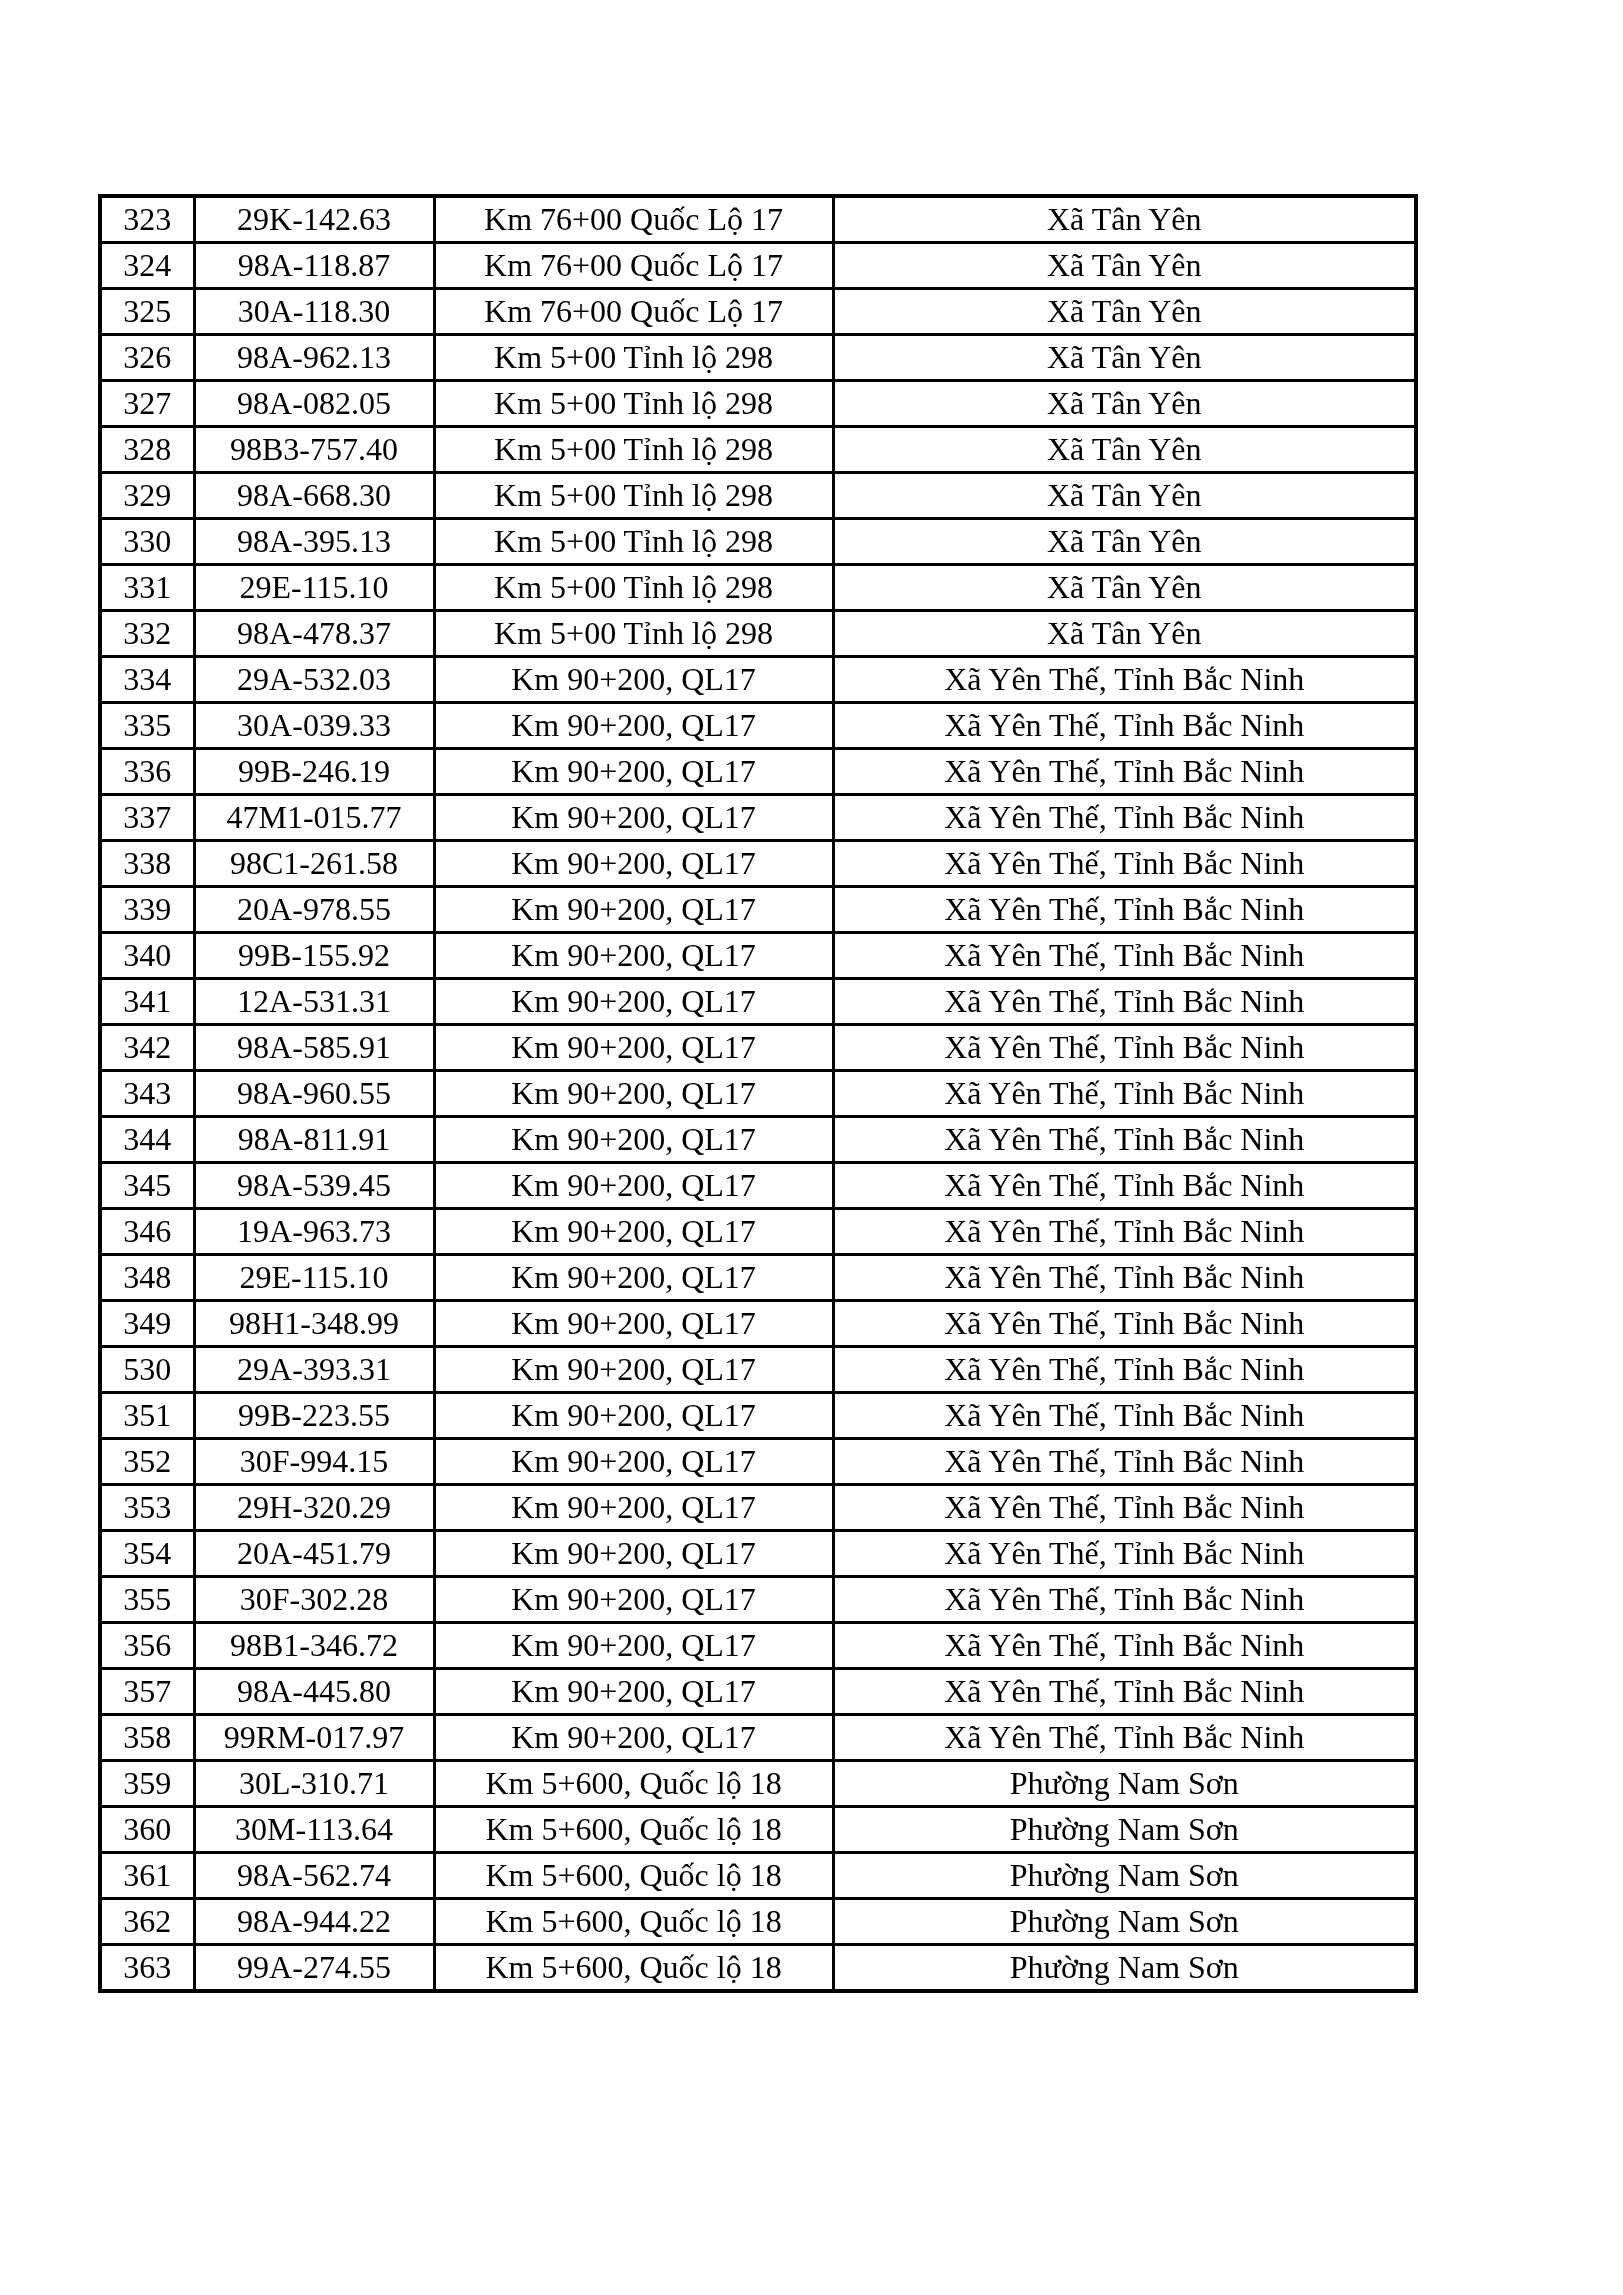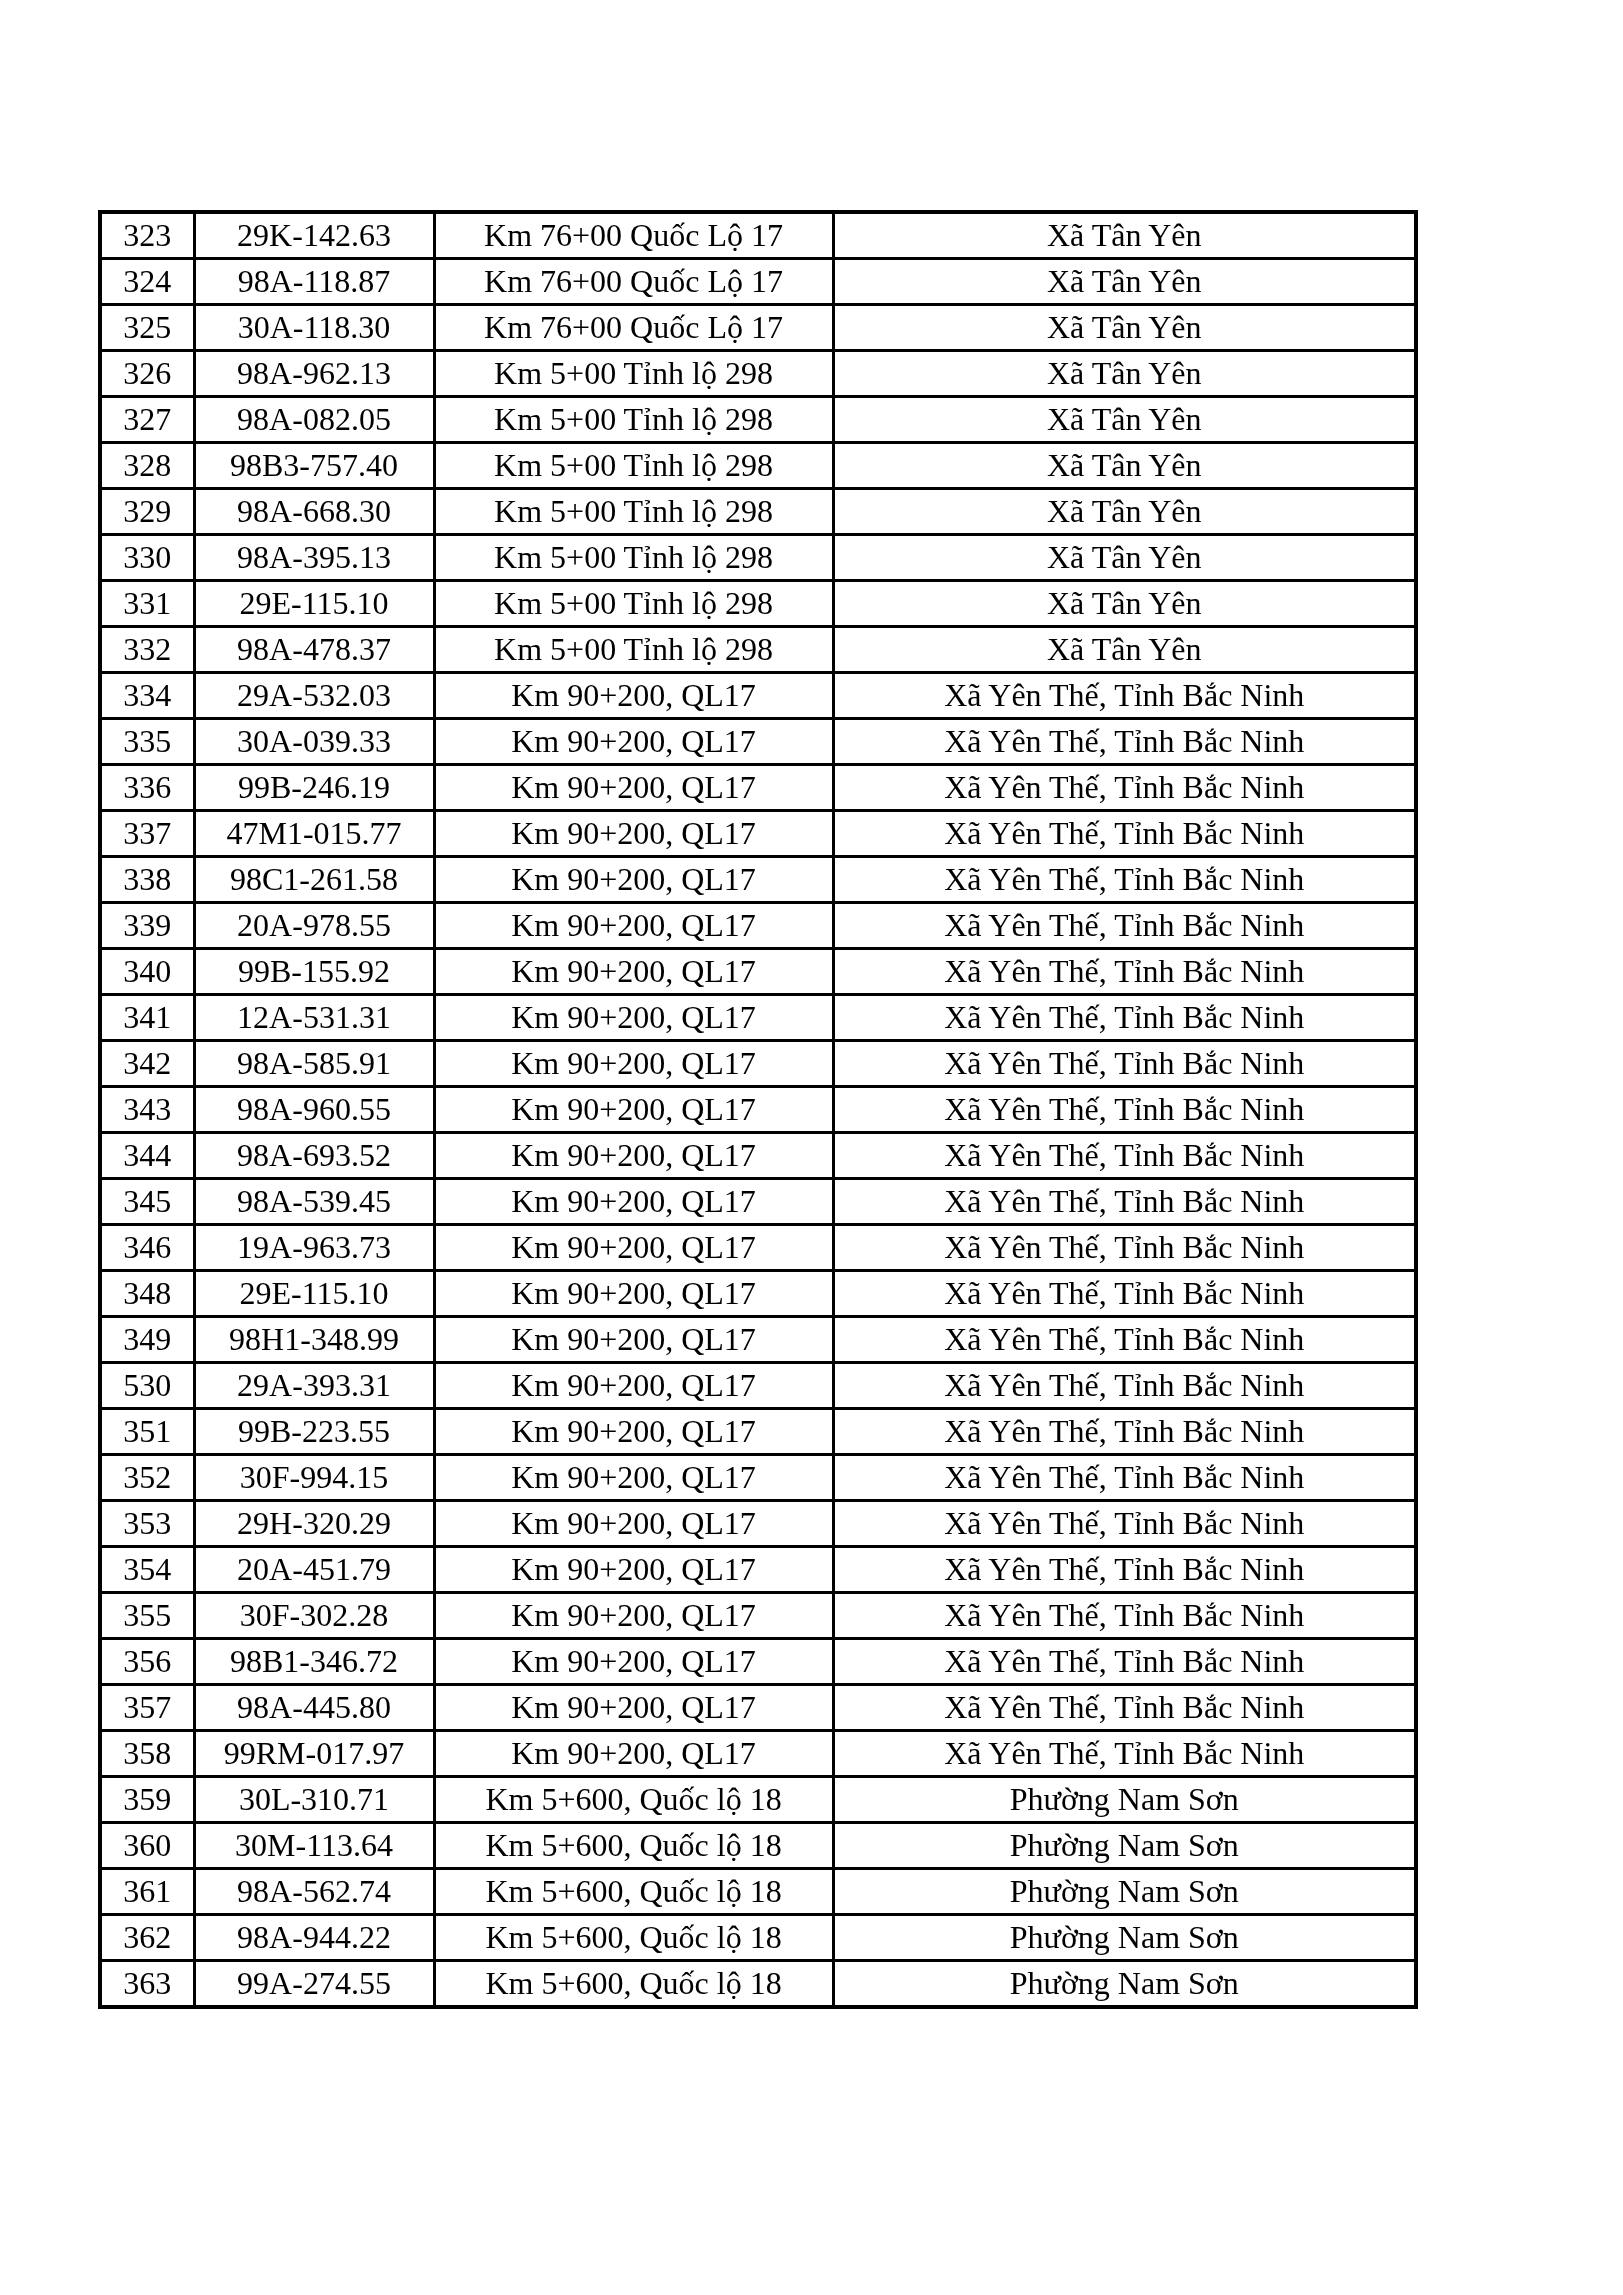--- a/index.html
+++ b/index.html
@@ -15,21 +15,21 @@
     color: #000000;
   }
   .page {
     position: absolute;
     inset: 0;
     background: #ffffff;
   }
   table.doc-table {
     position: absolute;
     left: 98px;
-    top: 210px;
+    top: 194px;
     width: 1317px;
     border-collapse: collapse;
     table-layout: fixed;
     border: 4px solid #000000;
   }
   table.doc-table td {
     border: 3.2px solid #000000;
     height: 43px;
     padding: 0;
     text-align: center;
@@ -170,21 +170,21 @@
           <td>Xã Yên Thế, Tỉnh Bắc Ninh</td>
         </tr>
         <tr>
           <td>343</td>
           <td>98A-960.55</td>
           <td>Km 90+200, QL17</td>
           <td>Xã Yên Thế, Tỉnh Bắc Ninh</td>
         </tr>
         <tr>
           <td>344</td>
-          <td>98A-693.52</td>
+          <td>98A-811.91</td>
           <td>Km 90+200, QL17</td>
           <td>Xã Yên Thế, Tỉnh Bắc Ninh</td>
         </tr>
         <tr>
           <td>345</td>
           <td>98A-539.45</td>
           <td>Km 90+200, QL17</td>
           <td>Xã Yên Thế, Tỉnh Bắc Ninh</td>
         </tr>
         <tr>

